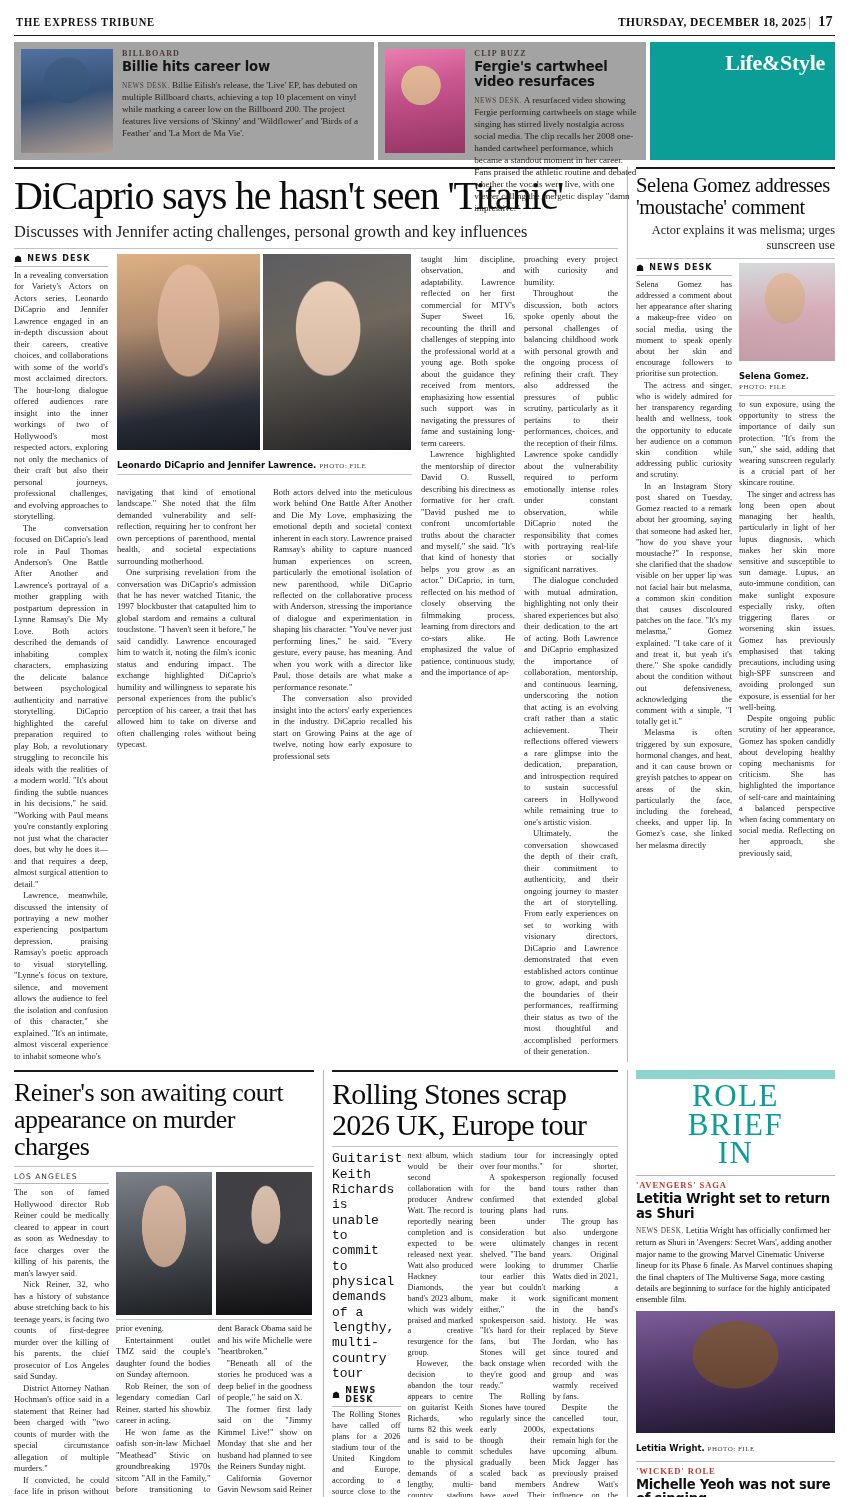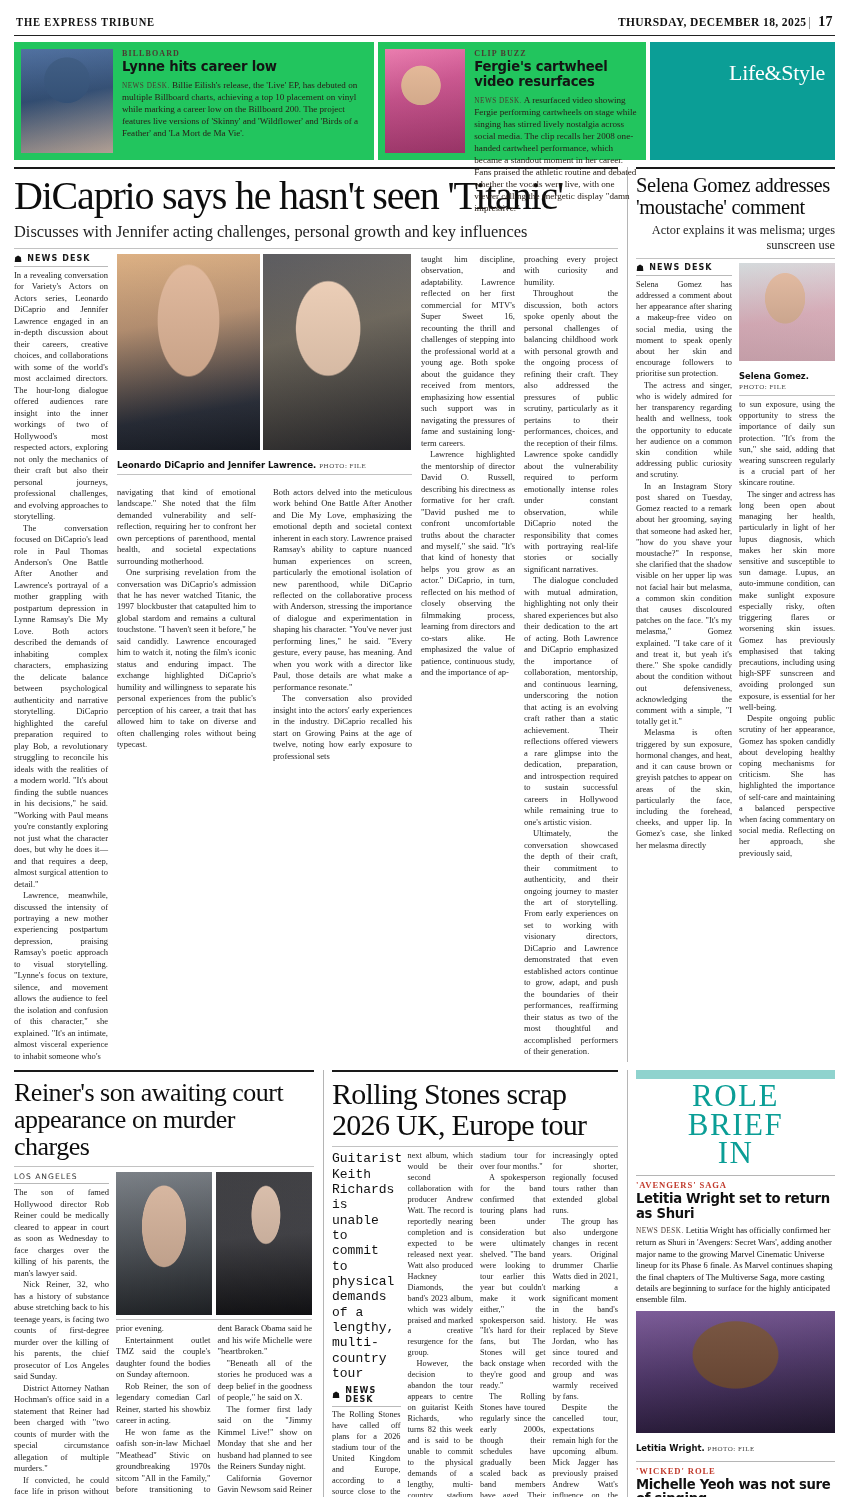--- a/index.html
+++ b/index.html
@@ -28,21 +28,21 @@
     font-family: "Liberation Serif", serif;
     font-weight: bold; font-size: 11.5px; letter-spacing: .4px;
     text-transform: uppercase;
   }
   .masthead .dateline .pg { margin-left: 5px; font-size: 14px; }
   .masthead .dateline .sep { color:#555; font-weight: normal; margin: 0 2px;}
 
   
   .promos { display: flex; gap: 4px; margin-top: 6px; height: 118px; }
   .promo {
-    background: #22c55e; display: flex; gap: 9px; padding: 7px;
+    background: #a3a3a3; display: flex; gap: 9px; padding: 7px;
     position: relative;
   }
   .promo.p1 { width: 370px; }
   .promo.p2 { width: 275px; }
   .promo-photo { width: 92px; flex: 0 0 92px; position: relative; overflow: hidden; }
   .promo.p2 .promo-photo { width: 80px; flex: 0 0 80px; }
   .promo-body { flex: 1 1 auto; min-width: 0; padding-right: 2px; }
   .kicker {
     font-size: 8px; letter-spacing: 1.1px; font-weight: bold;
     text-transform: uppercase; color: #4c3a31; margin-bottom: 2px;
@@ -56,23 +56,23 @@
     font-size: 9.1px; line-height: 1.32; text-align: left; color: #2a2018;
   }
   .ndesk-inline {
     font-size: 7.2px; letter-spacing: .5px; text-transform: uppercase;
     font-weight: normal; color: #4c3a31;
   }
   .section-flag {
     width: 190px; background: #0b9e96; position: relative;
   }
   .section-flag .lbl {
-    position: absolute; top: 18px; right: 10px;
+    position: absolute; top: 8px; right: 10px;
     color: #fff; font-family: "Liberation Serif", serif;
-    font-size: 22px; font-weight: normal; letter-spacing: -.3px;
+    font-size: 22px; font-weight: bold; letter-spacing: -.3px;
   }
 
   
   .ph { position: relative; overflow: hidden; background: #b9b9b9; }
   .ph::after { content:""; position:absolute; inset:0;
     background: linear-gradient(180deg, rgba(255,255,255,.10), rgba(0,0,0,.18)); }
   .ph-billie { background:
       radial-gradient(circle at 50% 30%, #2e4f7a 0 26%, rgba(0,0,0,0) 27%),
       linear-gradient(170deg,#3d6196 0%,#2b4a74 45%,#d9c3b4 100%); }
   .ph-fergie { background:
@@ -216,21 +216,21 @@
       <span>THURSDAY, DECEMBER 18, 2025</span><span class="sep">|</span><span class="pg">17</span>
     </div>
   </div>
 
   <div class="promos">
 
     <div class="promo p1">
       <div class="promo-photo ph ph-billie"></div>
       <div class="promo-body">
         <div class="kicker">BILLBOARD</div>
-        <h3>Lynne hits career low</h3>
+        <h3>Billie hits career low</h3>
         <p><span class="ndesk-inline">NEWS DESK.</span> <span>Billie Eilish's release, the 'Live' EP, has debuted on multiple Billboard charts, achieving a top 10 placement on vinyl while marking a career low on the Billboard 200. The project features live versions of 'Skinny' and 'Wildflower' and 'Birds of a Feather' and 'La Mort de Ma Vie'.</span></p>
       </div>
     </div>
 
     <div class="promo p2">
       <div class="promo-photo ph ph-fergie"></div>
       <div class="promo-body">
         <div class="kicker">CLIP BUZZ</div>
         <h3>Fergie's cartwheel video resurfaces</h3>
         <p><span class="ndesk-inline">NEWS DESK.</span> <span>A resurfaced video showing Fergie performing cartwheels on stage while singing has stirred lively nostalgia across social media. The clip recalls her 2008 one-handed cartwheel performance, which became a standout moment in her career. Fans praised the athletic routine and debated whether the vocals were live, with one viewer calling the energetic display "damn impressive."</span></p>

